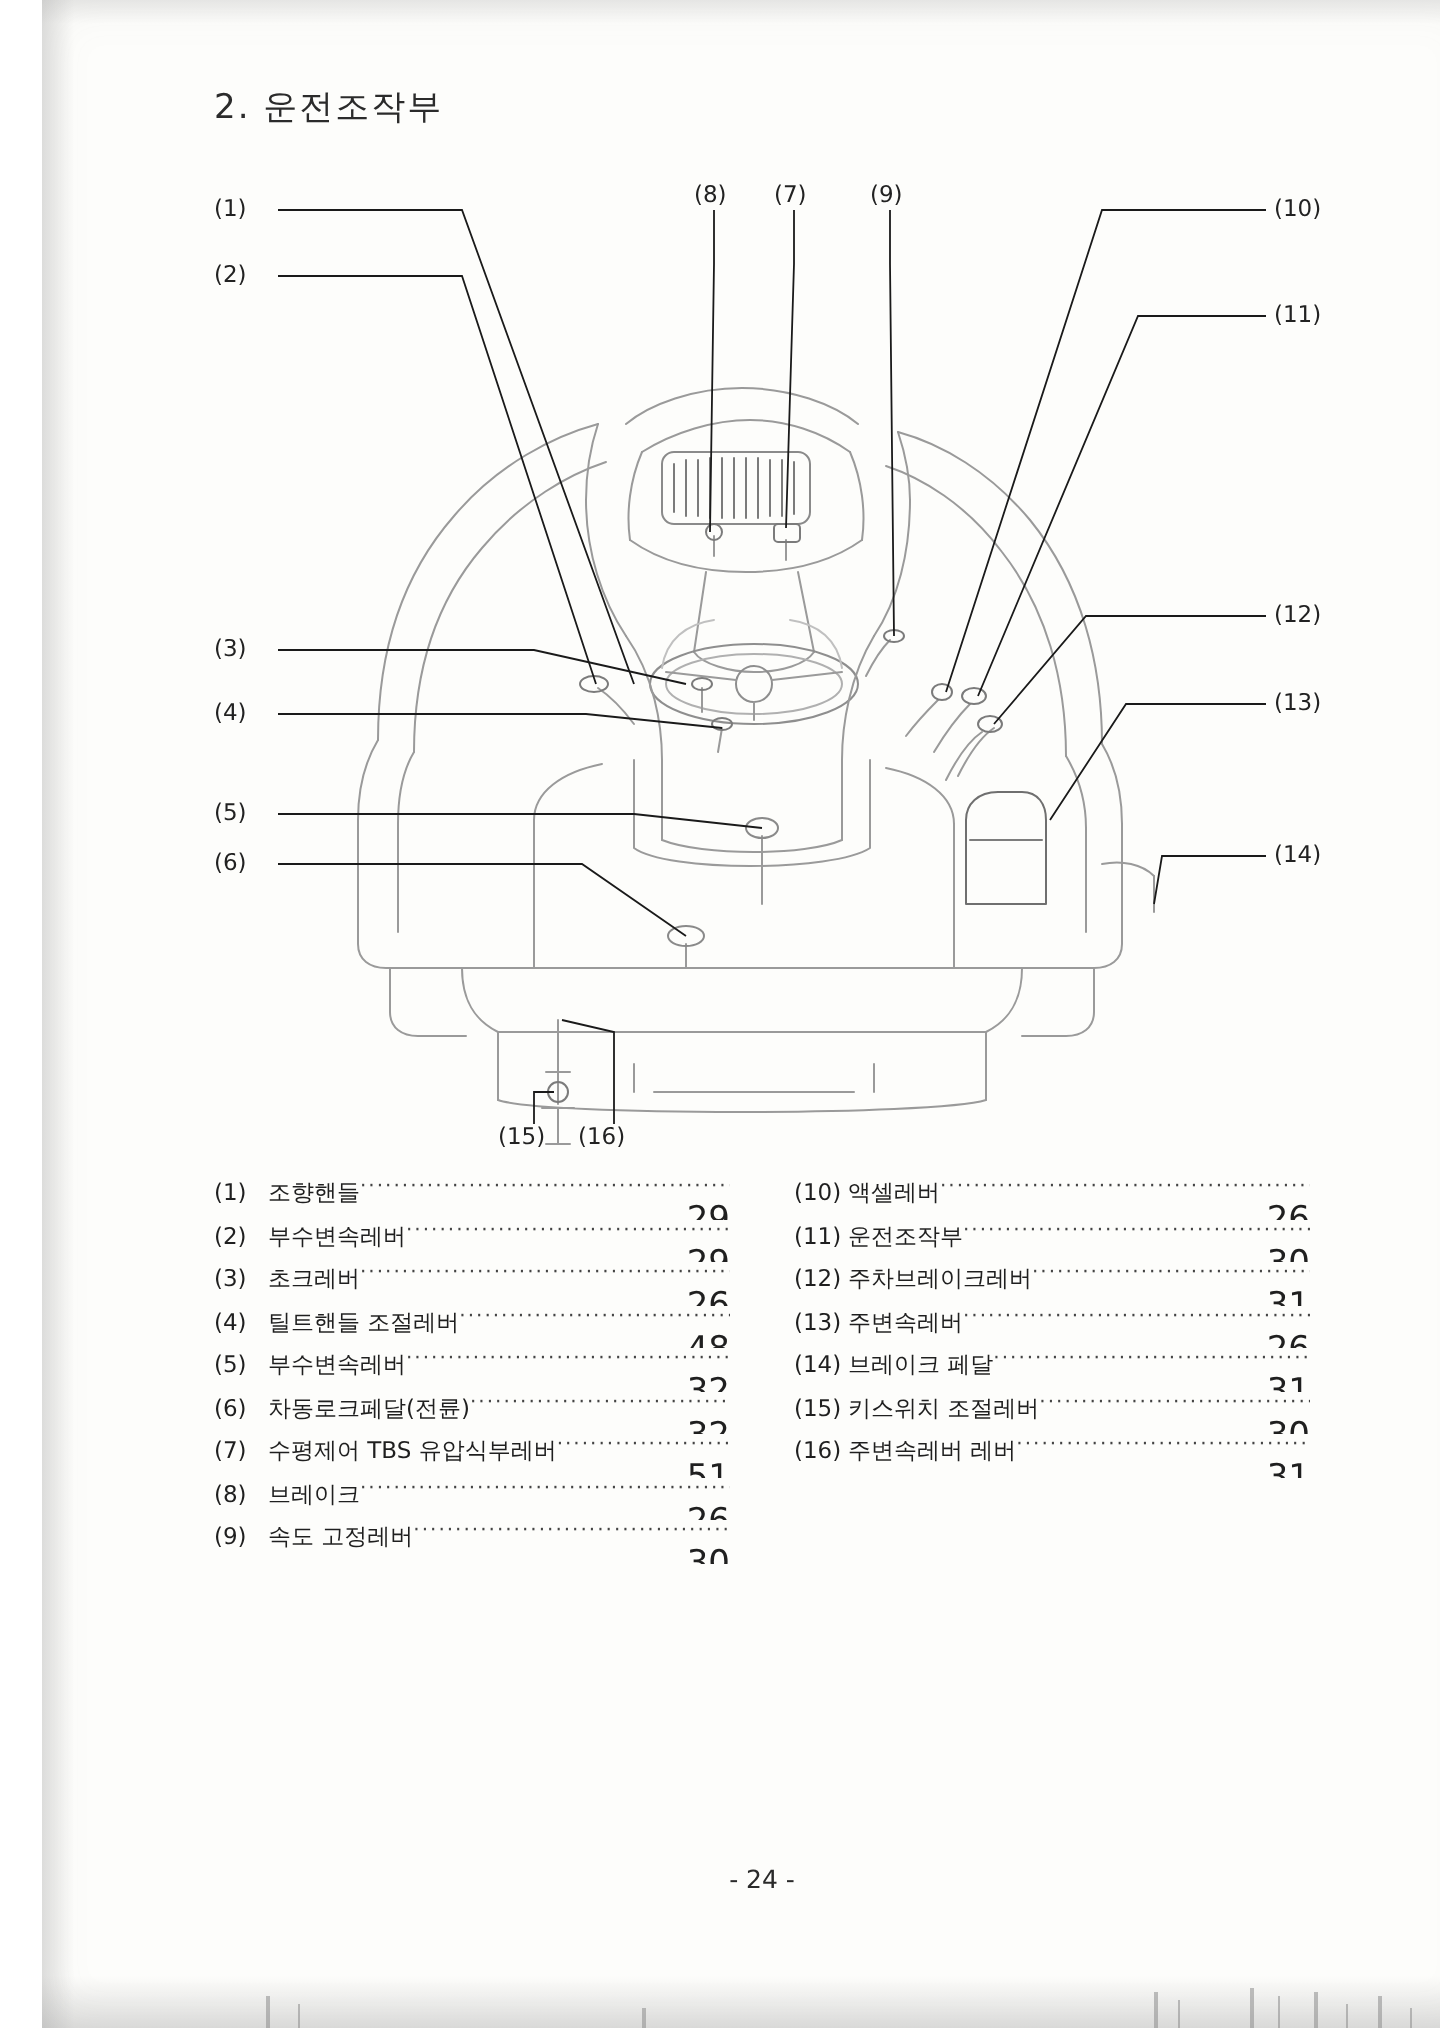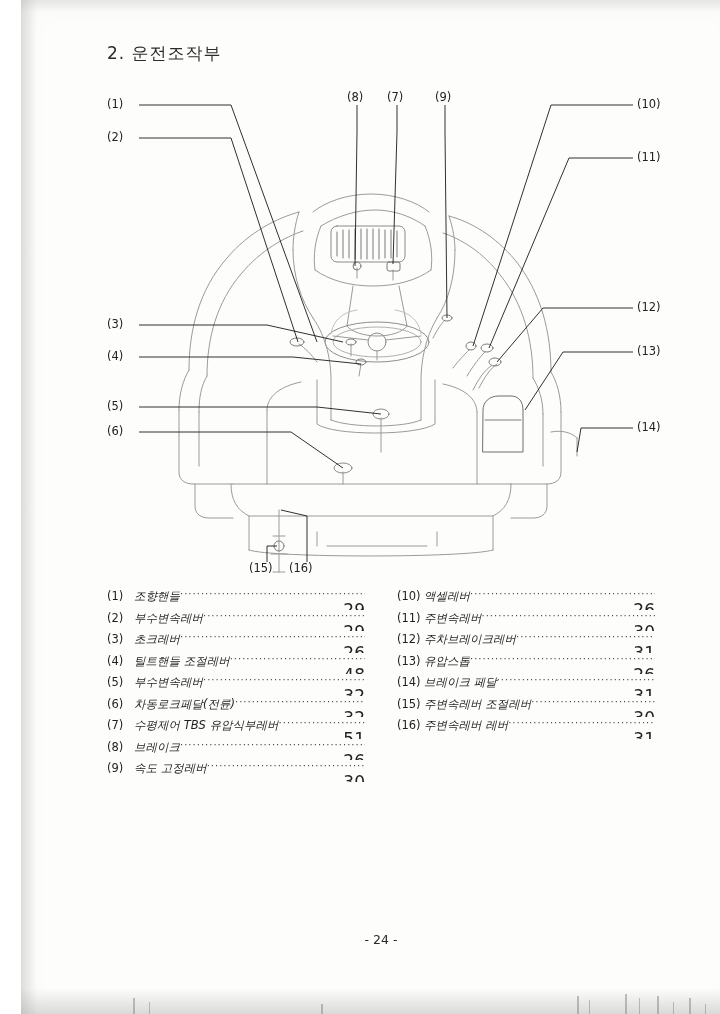--- a/index.html
+++ b/index.html
@@ -120,21 +120,20 @@
     white-space: nowrap;
     overflow: hidden;
   }
   .idx-num {
     display: inline-block;
     width: 27px;
     text-align: left;
   }
   .idx-text {
     display: inline-block;
-    font-style: italic;
   }
   .idx-dots {
     display: inline-block;
     overflow: hidden;
     color: #444;
     letter-spacing: 1px;
     font-size: 10px;
     vertical-align: 1px;
   }
   .idx-page {
@@ -388,37 +387,37 @@
         <span class="idx-page">30</span>
       </div>
     </div>
 
     <div class="col col-right">
       <div class="idx-row">
         <span class="idx-num">(10)</span><span class="idx-text">액셀레버</span><span class="idx-dots"> ·································································</span>
         <span class="idx-page">26</span>
       </div>
       <div class="idx-row">
-        <span class="idx-num">(11)</span><span class="idx-text">주변속레버</span><span class="idx-dots"> ·································································</span>
+        <span class="idx-num">(11)</span><span class="idx-text">운전조작부</span><span class="idx-dots"> ·································································</span>
         <span class="idx-page">30</span>
       </div>
       <div class="idx-row">
         <span class="idx-num">(12)</span><span class="idx-text">주차브레이크레버</span><span class="idx-dots"> ·································································</span>
         <span class="idx-page">31</span>
       </div>
       <div class="idx-row">
-        <span class="idx-num">(13)</span><span class="idx-text">유압스톱</span><span class="idx-dots"> ·································································</span>
+        <span class="idx-num">(13)</span><span class="idx-text">주변속레버</span><span class="idx-dots"> ·································································</span>
         <span class="idx-page">26</span>
       </div>
       <div class="idx-row">
         <span class="idx-num">(14)</span><span class="idx-text">브레이크 페달</span><span class="idx-dots"> ·································································</span>
         <span class="idx-page">31</span>
       </div>
       <div class="idx-row">
-        <span class="idx-num">(15)</span><span class="idx-text">주변속레버 조절레버</span><span class="idx-dots"> ·································································</span>
+        <span class="idx-num">(15)</span><span class="idx-text">키스위치 조절레버</span><span class="idx-dots"> ·································································</span>
         <span class="idx-page">30</span>
       </div>
       <div class="idx-row">
         <span class="idx-num">(16)</span><span class="idx-text">주변속레버 레버</span><span class="idx-dots"> ·································································</span>
         <span class="idx-page">31</span>
       </div>
     </div>
   </div>
 
   <div id="footer">- 24 -</div>

